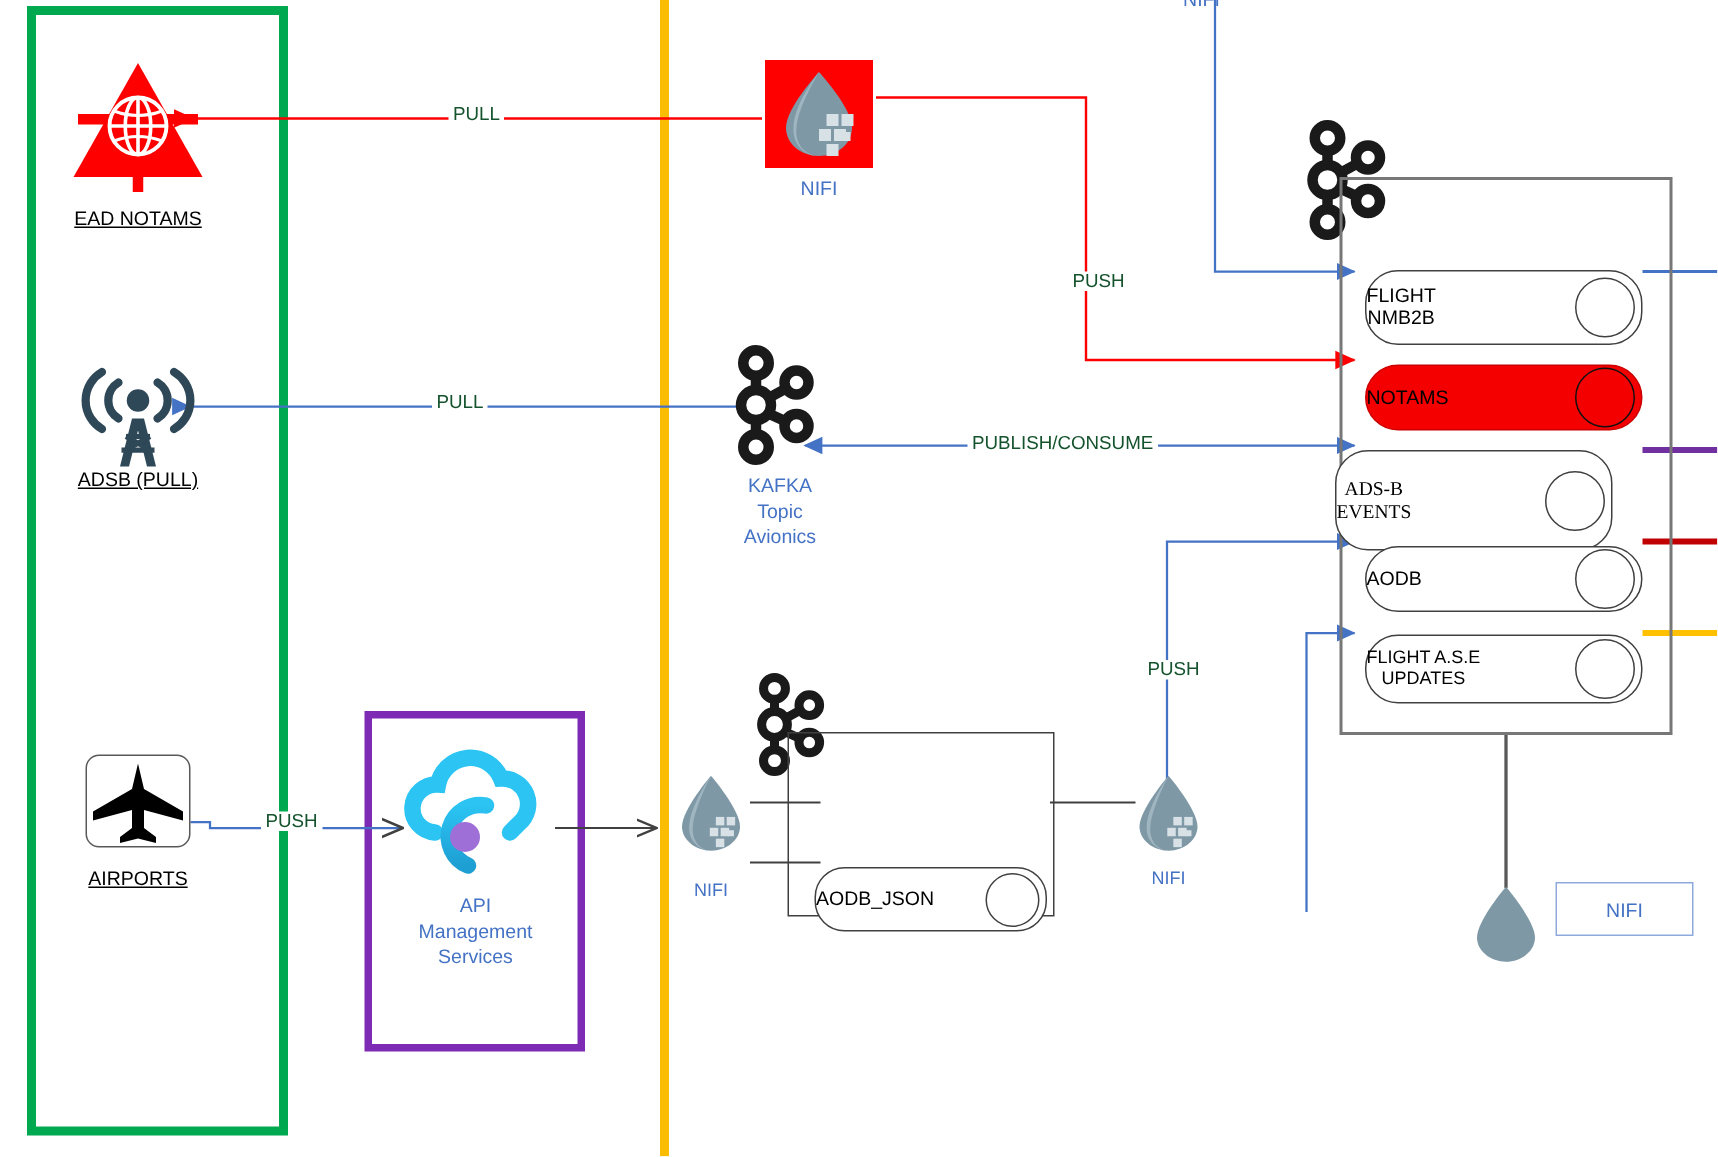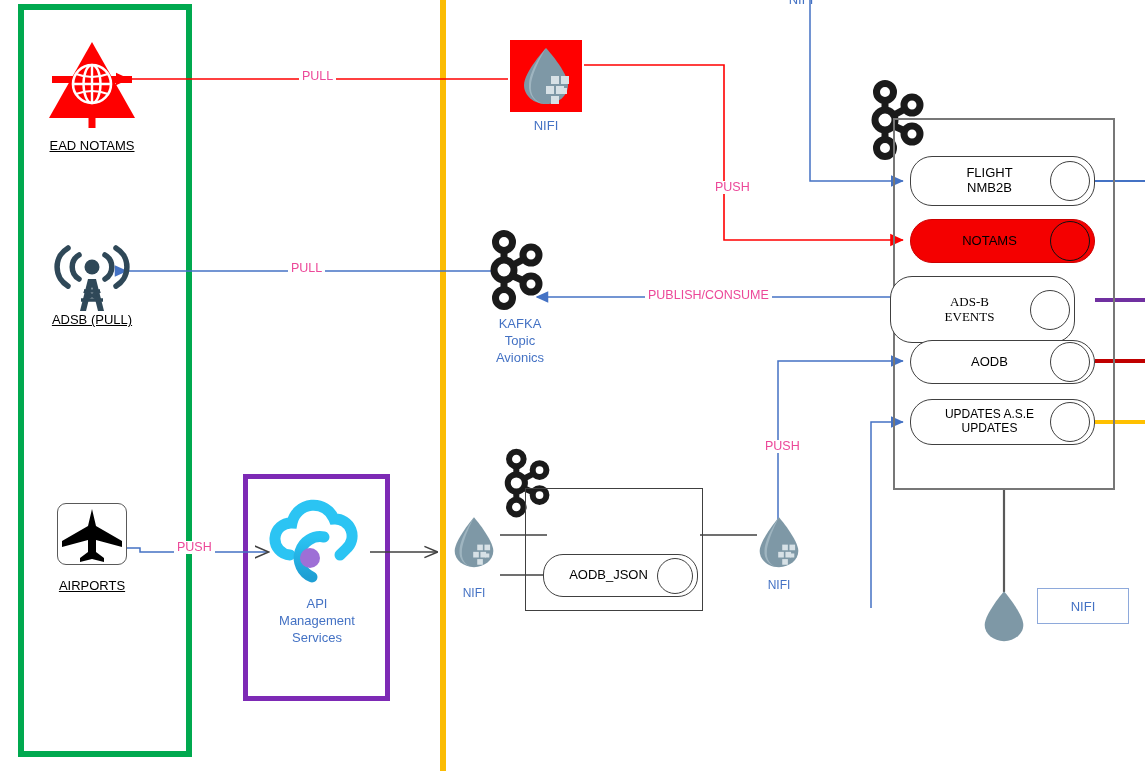--- a/index.html
+++ b/index.html
@@ -47,21 +47,21 @@
   }
   .label-blue {
     text-align: center;
     font-size: 13px;
     color: #4472C4;
     line-height: 1.3;
     white-space: nowrap;
   }
   .edge-label {
     font-size: 12.5px;
-    color: #ec4899;
+    color: #14532d;
     background: #ffffff;
     padding: 0 3px;
     white-space: nowrap;
     line-height: 1;
   }
 
   
   .ead-icon { left: 47px; top: 40px; width: 90px; height: 88px; }
 
   
@@ -96,21 +96,21 @@
 
   
   .pill {
     position: absolute;
     border: 1.6px solid #404040;
     border-radius: 22px;
     background: #ffffff;
     box-sizing: border-box;
     display: flex;
     align-items: center;
-    justify-content: center;
+    margin-top: 24px;
   }
   .pill-text {
     font-size: 13px;
     color: #000000;
     text-align: center;
     line-height: 1.15;
     padding-right: 26px;
     white-space: pre-line;
   }
   .pill-cap {
@@ -356,21 +356,21 @@
     <span class="pill-text"><span>ADS-B</span><br><span>EVENTS</span></span>
     <span class="pill-cap"></span>
   </div>
 
   <div class="pill" style="left:910px; top:340px; width:185px; height:44px;">
     <span class="pill-text">AODB</span>
     <span class="pill-cap"></span>
   </div>
 
   <div class="pill" style="left:910px; top:399px; width:185px; height:46px;">
-    <span class="pill-text" style="font-size:12px"><span>UPDATES A.S.E</span><br><span>UPDATES</span></span>
+    <span class="pill-text" style="font-size:12px"><span>FLIGHT A.S.E</span><br><span>UPDATES</span></span>
     <span class="pill-cap"></span>
   </div>
 
   <div class="abs" style="left:445px; top:512px; width:58px; height:62px;">
     <svg width="58" height="62" viewBox="0 0 72 72">
       <path d="M36,4 C36,4 60,32 60,46 C60,57 49,66 36,66 C23,66 12,57 12,46 C12,32 36,4 36,4 Z" fill="#7E98A6"></path>
       <path d="M36,4 C36,4 19,28 18,45 C17,56 24,64 34,66 C25,64 20,56 21,46 C22,31 36,4 36,4 Z" fill="#9FB5C0"></path>
       <g fill="#D7E1E6">
         <rect x="40" y="38" width="7" height="7"></rect>
           <rect x="49" y="38" width="7" height="7"></rect>

